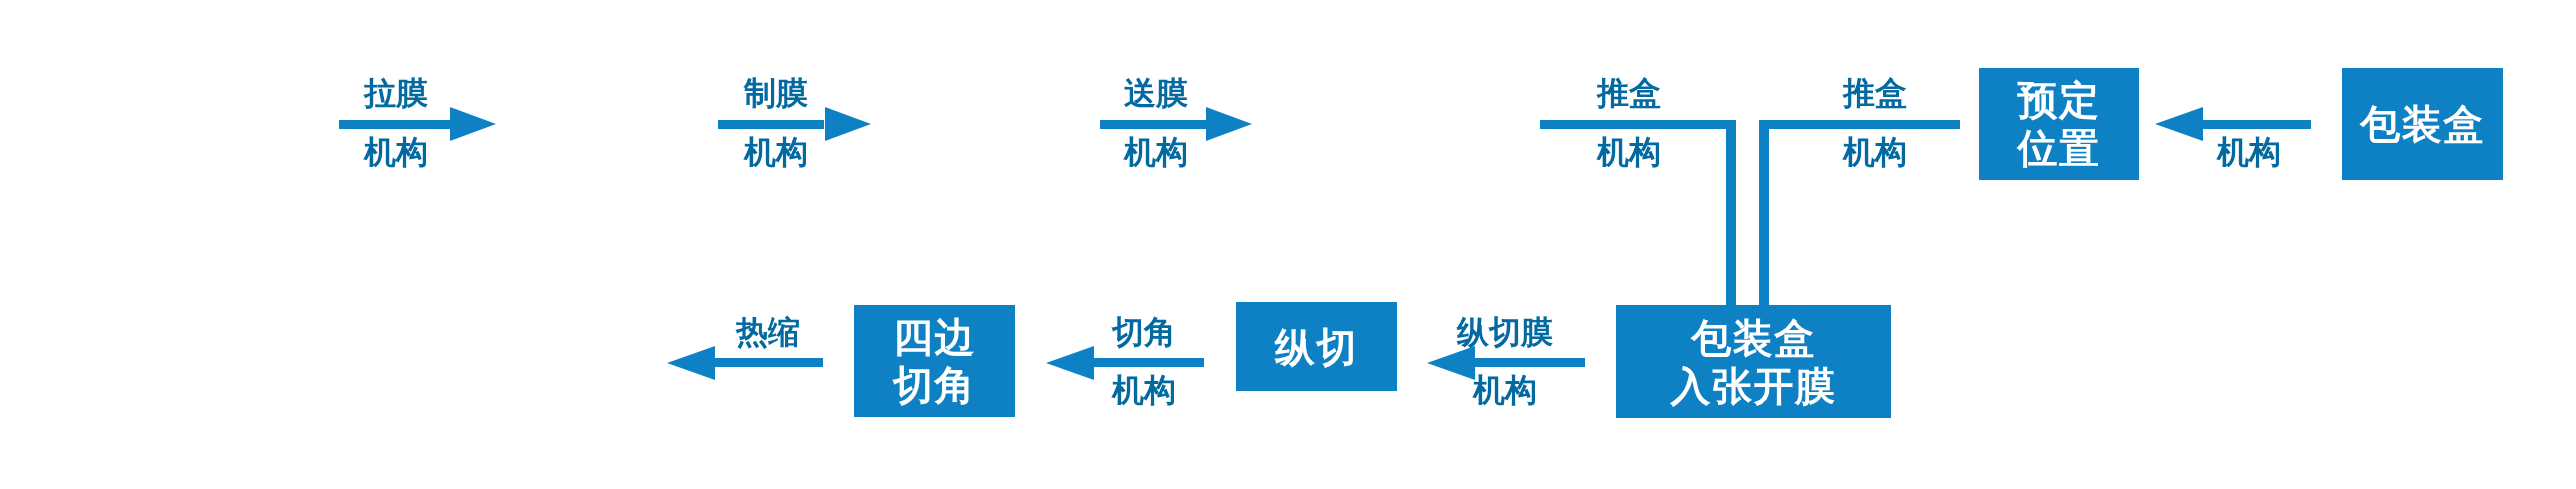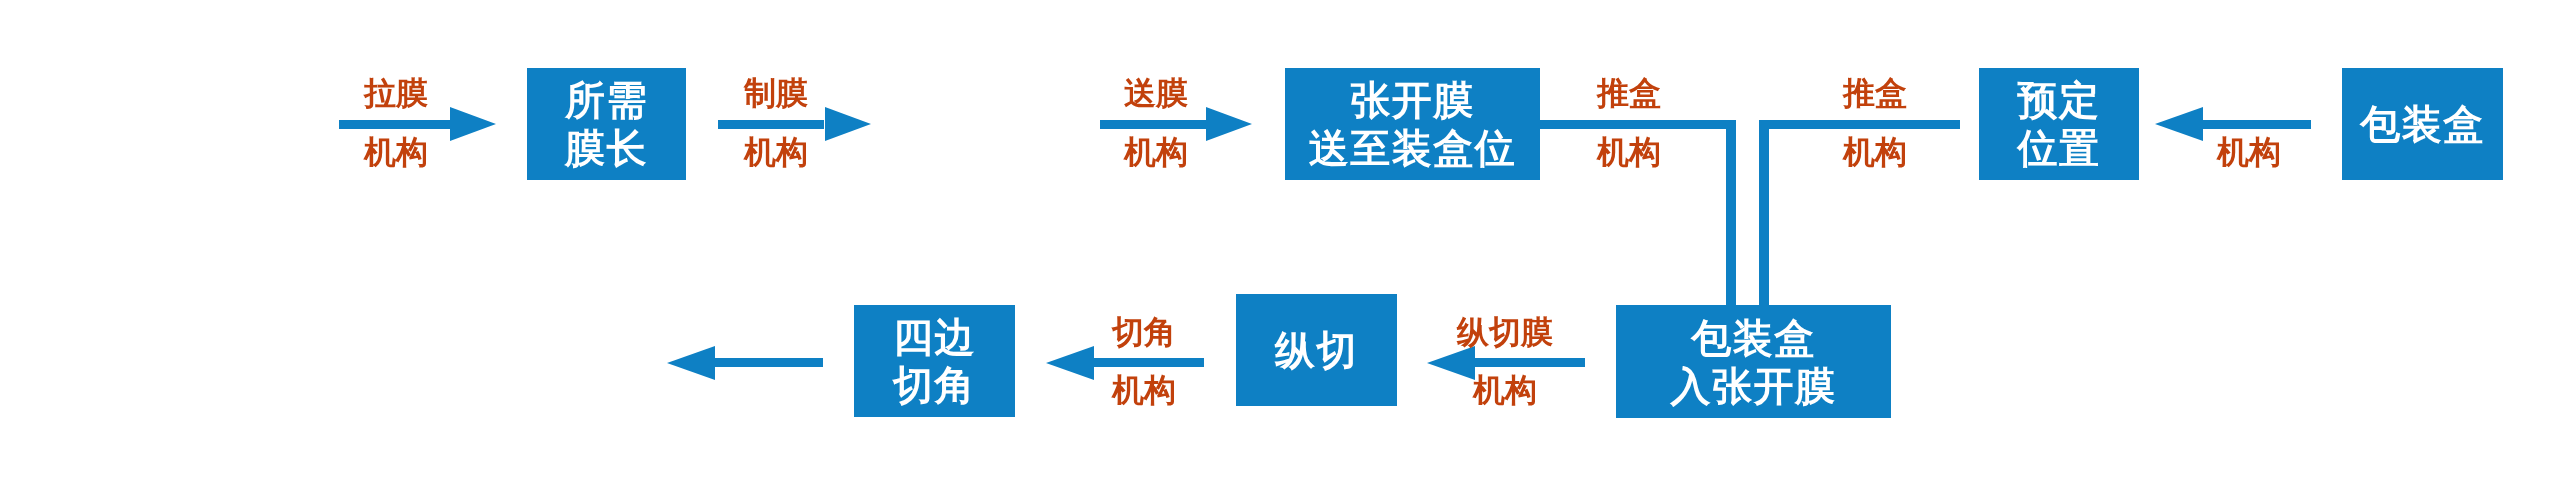--- a/index.html
+++ b/index.html
@@ -49,57 +49,49 @@
     border-top: 17px solid transparent;
     border-bottom: 17px solid transparent;
     border-right: 48px solid #0e80c4;
   }
   .lbl {
     position: absolute;
     width: 220px;
     text-align: center;
     font-size: 32px;
     font-weight: bold;
-    color: #c2410c;
+    color: #0369a1;
     line-height: 37px;
     white-space: nowrap;
   }
 </style>
 </head>
 <body>
 
 <div class="canvas">
 
 
-  <div class="box" style="left:527px; top:68px; width:159px; height:112px;">
-    <div class="line">所需</div>
-    <div class="line">膜长</div>
-  </div>
 
 
-  <div class="box" style="left:1285px; top:68px; width:255px; height:112px;">
-    <div class="line">张开膜</div>
-    <div class="line">送至装盒位</div>
-  </div>
 
   <div class="box" style="left:1961px; top:68px; width:160px; height:112px;margin-left:18px;">
     <div class="line">预定</div>
     <div class="line">位置</div>
   </div>
 
   <div class="box" style="left:2342px; top:68px; width:161px; height:112px;">
     <div class="line">包装盒</div>
   </div>
 
   <div class="box" style="left:1616px; top:305px; width:275px; height:113px;">
     <div class="line">包装盒</div>
     <div class="line">入张开膜</div>
   </div>
 
-  <div class="box" style="left:1236px; top:294px; width:161px; height:112px;justify-content:center;">
+  <div class="box" style="left:1236px; top:302px; width:161px; height:89px;justify-content:center;">
     <div class="line">纵切</div>
   </div>
 
   <div class="box" style="left:854px; top:305px; width:161px; height:112px;text-align:center;">
     <div class="line">四边</div>
     <div class="line">切角</div>
   </div>
 
 
   <div class="bar" style="left:339px; top:120px; width:111px; height:8.8px;"></div>
@@ -136,15 +128,16 @@
   <div class="lbl" style="left:1395px; top:314px;">纵切膜</div>
   <div class="lbl" style="left:1395px; top:372px;">机构</div>
 
   <div class="head-left" style="left:1046px; top:346px;"></div>
   <div class="bar" style="left:1094px; top:358px; width:110px; height:8.8px;"></div>
   <div class="lbl" style="left:1034px; top:314px;">切角</div>
   <div class="lbl" style="left:1034px; top:372px;">机构</div>
 
   <div class="head-left" style="left:667px; top:346px;"></div>
   <div class="bar" style="left:714px; top:358px; width:109px; height:8.8px;"></div>
+  <div class="lbl" style="left:658px; top:314px;">热缩</div>
 
 </div>
 
 
 </body></html>

